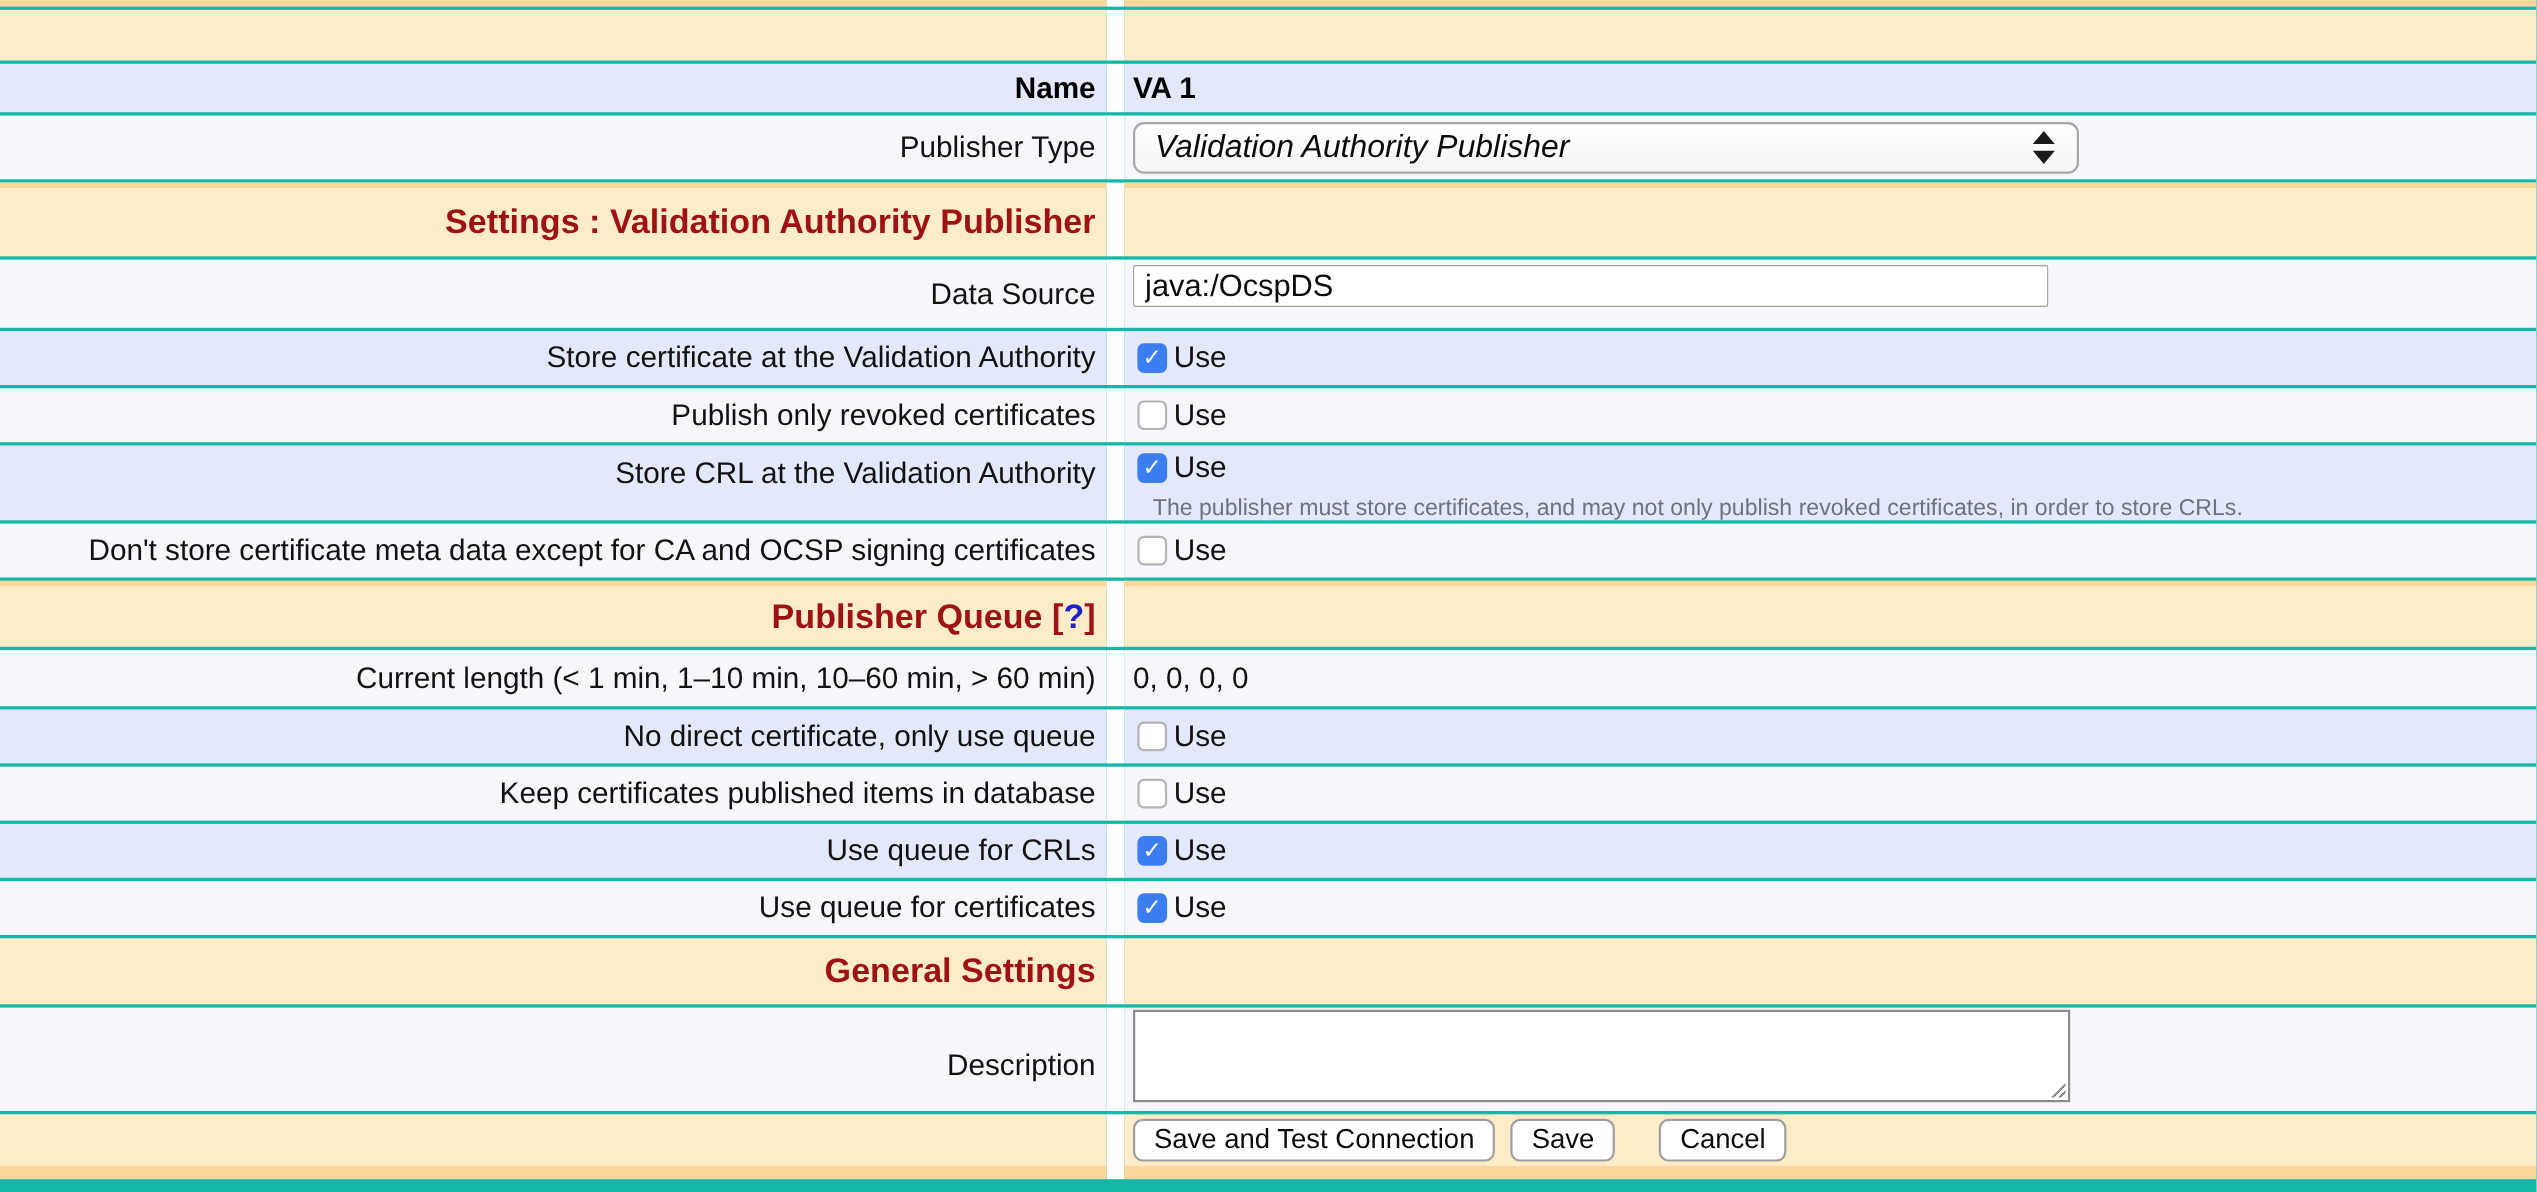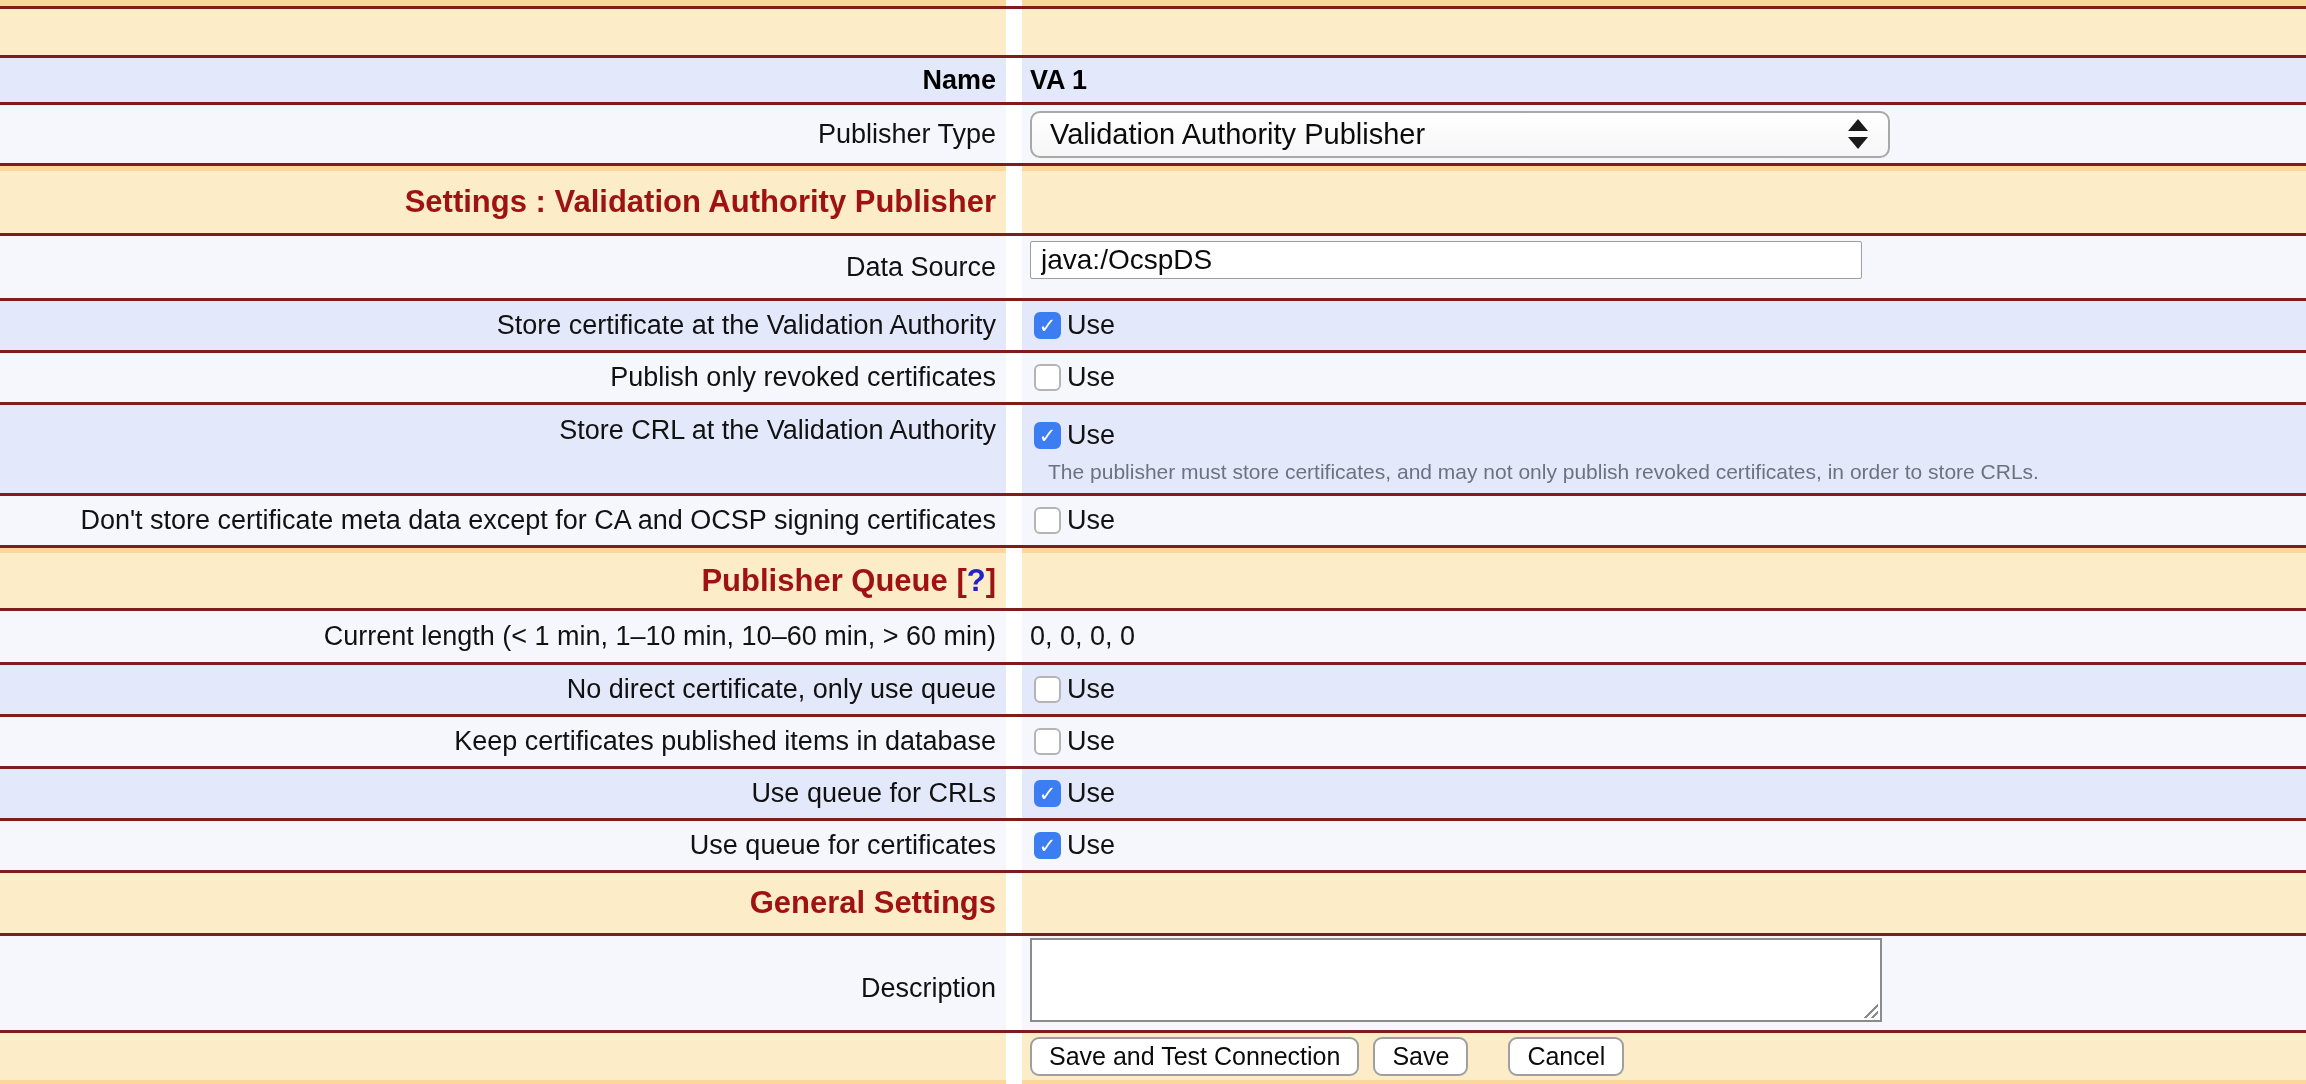--- a/index.html
+++ b/index.html
@@ -1,21 +1,21 @@
 <!DOCTYPE html>
 <html><head>
 <meta charset="utf-8">
 <style>
   * { box-sizing: border-box; margin: 0; padding: 0; }
   body {
     font-family: "Liberation Sans", "DejaVu Sans", sans-serif;
     background: #ffffff;
     width: 2306px;
   }
-  #page { width: 2306px; height: 1084px; background: #7f1d1d; overflow: hidden; }
+  #page { width: 2306px; height: 1084px; background: #14b8a6; overflow: hidden; }
 
   .row { display: flex; margin-bottom: 3px; }
   .row.tight { margin-bottom: 0; }
   .cell-l { width: 1006px; display: flex; align-items: center; justify-content: flex-end;
             padding-right: 10px; white-space: nowrap; }
   .gap    { width: 16px; background: #ffffff; }
   .cell-r { flex: 1; display: flex; align-items: center; padding-left: 8px; }
 
   .c-cream  { background: #fdecc8; align-items: center; }
   .c-orange { background: #fcd79b; }
@@ -29,21 +29,21 @@
   .help-bracket { color: #9e1212; }
   .help-link { color: #2222cc; text-decoration: none; font-weight: bold; }
   .value-text { font-size: 27px; color: #111; }
 
   
   .select {
     position: relative; width: 860px; height: 47px;
     background: linear-gradient(180deg, #ffffff 0%, #f6f6f6 100%);
     border: 2px solid #a8a8a8; border-radius: 10px;
     display: flex; align-items: center; padding: 0 60px 0 18px;
-    font-size: 29px; color: #0b0b0b; cursor: default;
+    font-size: 29px; color: #0b0b0b; cursor: default; font-style: italic;
   }
   .spinner { position: absolute; right: 20px; top: 50%; transform: translateY(-50%);
              display: flex; flex-direction: column; gap: 6px; }
   .tri-up   { width: 0; height: 0; border-left: 10px solid transparent;
               border-right: 10px solid transparent; border-bottom: 12px solid #1a1a1a; }
   .tri-down { width: 0; height: 0; border-left: 10px solid transparent;
               border-right: 10px solid transparent; border-top: 12px solid #1a1a1a; }
 
   
   .text-input {
@@ -162,21 +162,21 @@
     <div class="cell-l c-white">
       <span class="lbl">Publish only revoked certificates</span>
     </div>
     <div class="gap"></div>
     <div class="cell-r c-white">
       <span class="checkbox"></span>
       <span class="use-label">Use</span>
     </div>
   </div>
 
-  <div class="row" style="height:88px">
+  <div class="row" style="height:68px">
     <div class="cell-l c-blue" style="align-items:flex-start;padding-top:10px">
       <span class="lbl">Store CRL at the Validation Authority</span>
     </div>
     <div class="gap"></div>
     <div class="cell-r c-blue col" style="padding-top:6px">
       <div class="ck-line">
         <span class="checkbox checked"></span>
         <span class="use-label">Use</span>
       </div>
       <div class="note">The publisher must store certificates, and may not only publish revoked certificates, in order to store CRLs.</div>

